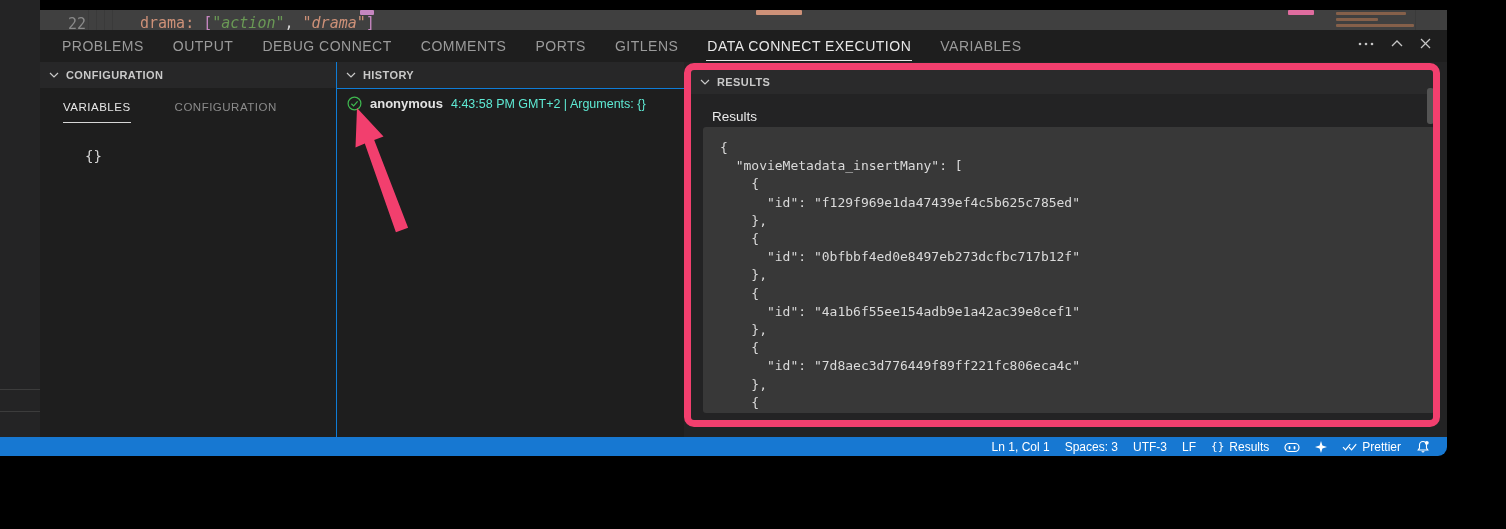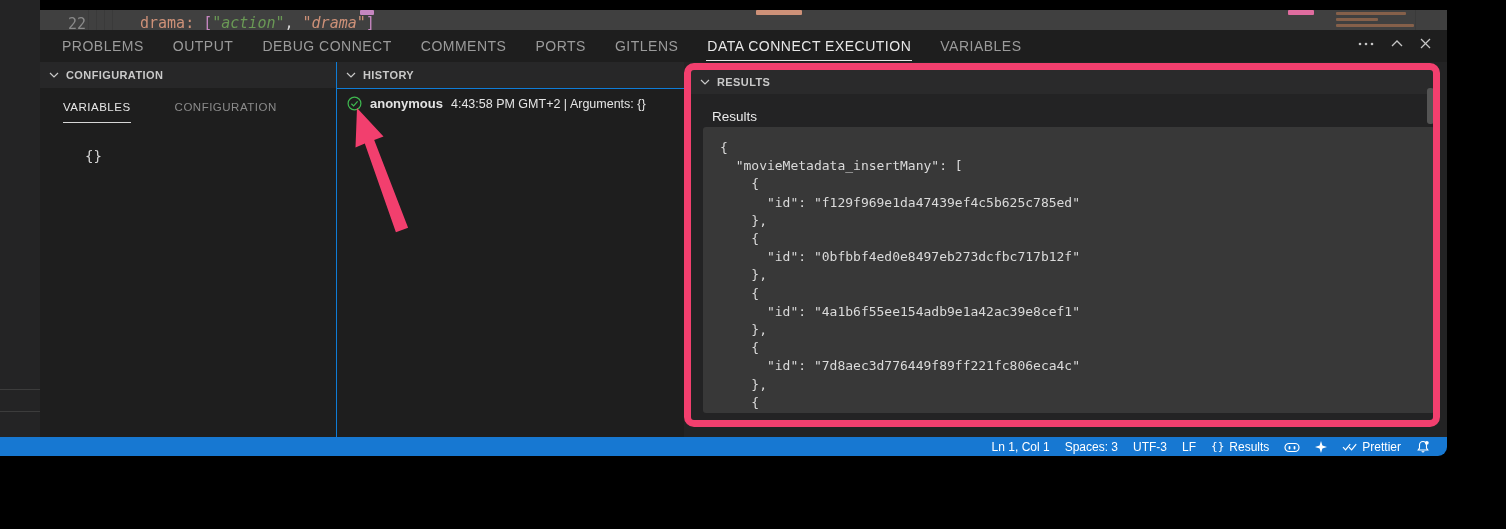--- a/index.html
+++ b/index.html
@@ -55,21 +55,21 @@
   
   .cfg-tabs { margin:13px 0 0 23px; display:flex; gap:44px; font-size:11.5px; letter-spacing:.5px; }
   .cfg-tab { color:#8b8b8b; padding-bottom:9px; cursor:pointer; }
   .cfg-tab.active { color:#e7e7e7; border-bottom:1px solid #d7d7d7; }
   .cfg-value { margin:25px 0 0 45px; font-family:"DejaVu Sans Mono", monospace; font-size:14px; color:#d4d4d4; }
 
   
   .hist-list { border-top:1px solid #0f7cd6; height:348px; }
   .hist-entry { display:flex; align-items:flex-end; gap:8px; padding:7px 0 0 10px; cursor:pointer; }
   .hist-name { font-size:13px; font-weight:bold; color:#e3e3e3; }
-  .hist-meta { font-size:12.5px; color:#e5e5e5; }
+  .hist-meta { font-size:12.5px; color:#5eead4; }
 
   
   .res-header { position:absolute; left:7px; top:8px; width:749px; height:24px; background:#2a2a2b;
     display:flex; align-items:center; padding-left:9px; gap:7px; color:#c9c9c9;
     font-weight:bold; font-size:11px; letter-spacing:.4px; }
   .res-label { position:absolute; left:28px; top:47px; font-size:13.5px; color:#eaeaea; }
   .res-codebox { position:absolute; left:19px; top:65px; width:732px; height:286px;
     background:#383838; border-radius:3px; overflow:hidden; }
   .res-codebox pre { margin:0; padding:12px 0 0 17px;
     font-family:"DejaVu Sans Mono", monospace; font-size:13px; line-height:18.2px; color:#dadada; }

